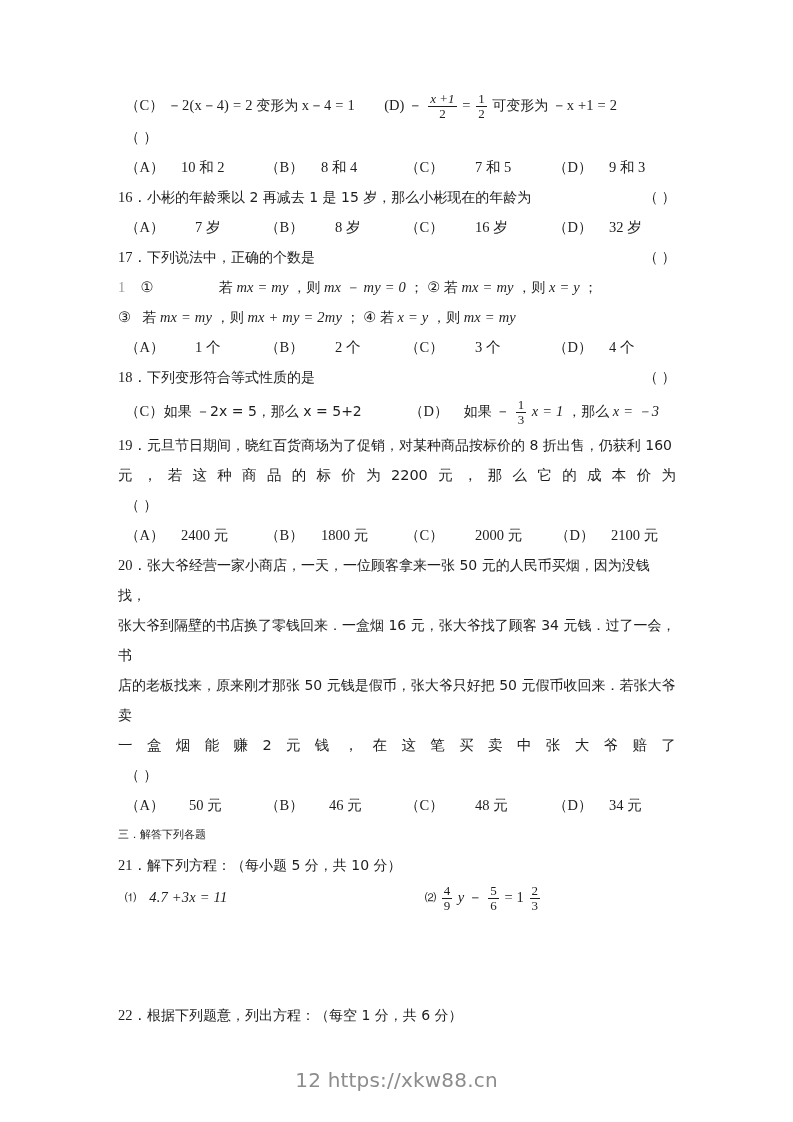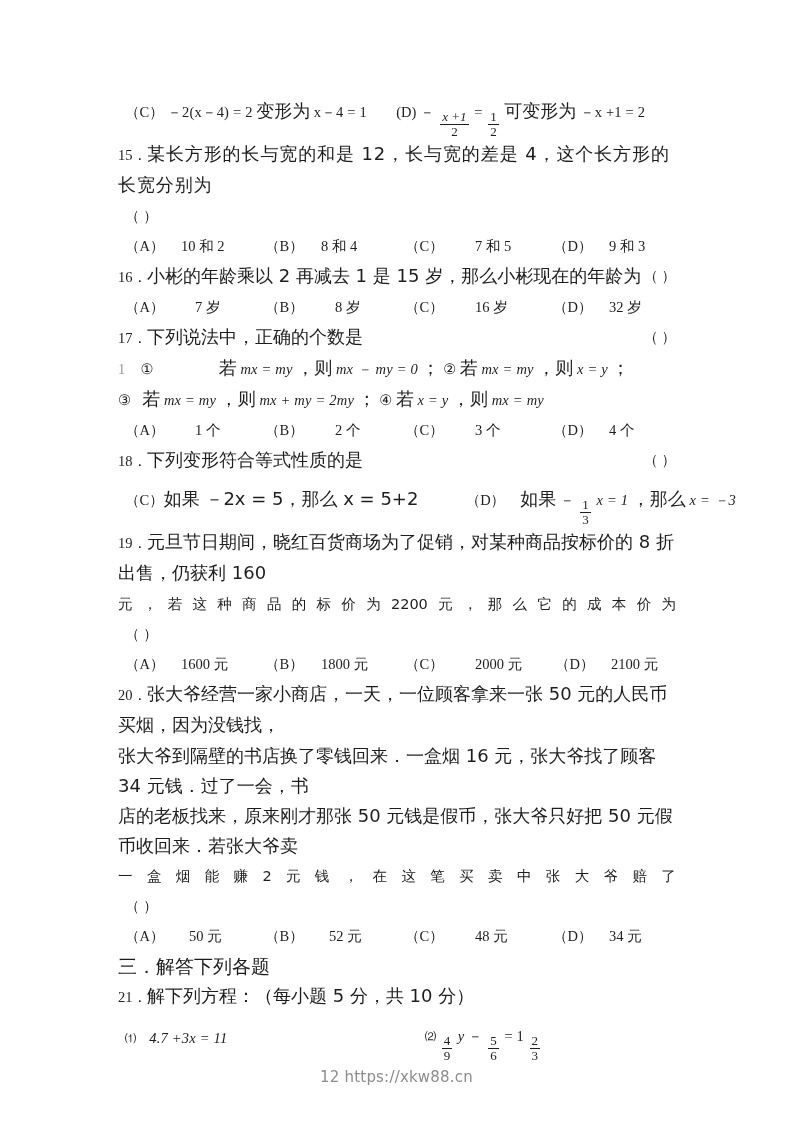--- a/index.html
+++ b/index.html
@@ -72,37 +72,37 @@
   .frac {
     display: inline-block;
     vertical-align: middle;
     text-align: center;
     font-size: 13px;
     line-height: 1.08;
     margin: 0 2px;
     position: relative;
     top: -0.5px;
   }
-  .frac .num { display: block; padding: 0 2px; margin-top: 22px; }
+  .frac .num { display: block; padding: 0 2px; }
   .frac .den { display: block; border-top: 1px solid #1d1d1d; padding: 0 2px; }
 
-  .cn { font-family: "DejaVu Sans", "Liberation Sans", sans-serif; font-size: 18px; }
+  .cn { font-family: "DejaVu Sans", "Liberation Sans", sans-serif; font-size: 14px; }
 
   
   .jline {
     display: flex;
     justify-content: space-between;
     font-size: 14.5px;
     line-height: 30px;
     white-space: nowrap;
   }
   .jline > span { display: inline-block; }
 
   .sec-head {
-    font-size: 19px;
+    font-size: 11px;
     line-height: 30px;
   }
 
   .blank-gap { height: 86px; }
   .blank-gap-2 { height: 66px; }
 
   .eq-row {
     display: flex;
     line-height: 34px;
     font-size: 14.5px;
@@ -114,21 +114,21 @@
   .small-num { font-size: 11px; vertical-align: 1px; }
 
   .watermark {
     position: absolute;
     left: 0;
     top: 1068px;
     width: 793px;
     text-align: center;
     color: #8c8c8c;
     font-family: "DejaVu Sans", "Liberation Sans", sans-serif;
-    font-size: 15px;
+    font-size: 20px;
     letter-spacing: 0.2px;
   }
 </style>
 </head>
 <body>
 
 <div class="page">
   <div class="content">
 
     <div class="line indent" style="line-height:34px;">
@@ -149,23 +149,20 @@
         <span class="math">=</span>
         <span class="frac">
           <span class="num">1</span>
           <span class="den">2</span>
         </span>
         <span class="cn">可变形为</span>
         <span class="math">－x +1 = 2</span>
       </span>
     </div>
 
-    <div class="q-line">
-      <span>15．</span><span class="cn" style="letter-spacing:0.9px;">某长方形的长与宽的和是 12，长与宽的差是 4，这个长方形的长宽分别为</span>
-    </div>
     <div class="line indent">
       <span>（    ）</span>
     </div>
     <div class="opts">
       <span class="opt" style="width:140px;">
           <span class="opt-tag">（A）</span>
           <span class="opt-val">10 和 2</span>
         </span>
       <span class="opt" style="width:140px;">
           <span class="opt-tag">（B）</span>
@@ -308,21 +305,21 @@
         <span>本</span>
         <span>价</span>
         <span>为</span>
       </div>
     <div class="line indent">
       <span>（    ）</span>
     </div>
     <div class="opts">
       <span class="opt" style="width:140px;">
           <span class="opt-tag">（A）</span>
-          <span class="opt-val">1600 元</span>
+          <span class="opt-val">2400 元</span>
         </span>
       <span class="opt" style="width:140px;">
           <span class="opt-tag">（B）</span>
           <span class="opt-val">1800 元</span>
         </span>
       <span class="opt" style="width:150px;">
           <span class="opt-tag" style="width:70px;">（C）</span>
           <span class="opt-val">2000 元</span>
         </span>
       <span class="opt">
@@ -361,21 +358,21 @@
     <div class="line indent">
       <span>（    ）</span>
     </div>
     <div class="opts">
       <span class="opt" style="width:140px;">
           <span class="opt-tag">（A）</span>
           <span class="opt-val" style="padding-left:8px;">50 元</span>
         </span>
       <span class="opt" style="width:140px;">
           <span class="opt-tag">（B）</span>
-          <span class="opt-val" style="padding-left:8px;">52 元</span>
+          <span class="opt-val" style="padding-left:8px;">46 元</span>
         </span>
       <span class="opt" style="width:148px;">
           <span class="opt-tag" style="width:70px;">（C）</span>
           <span class="opt-val">48 元</span>
         </span>
       <span class="opt">
           <span class="opt-tag">（D）</span>
           <span class="opt-val">34 元</span>
         </span>
     </div>

